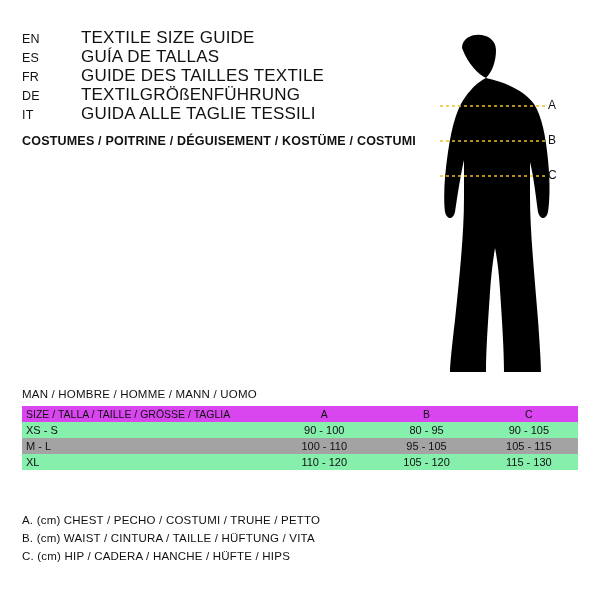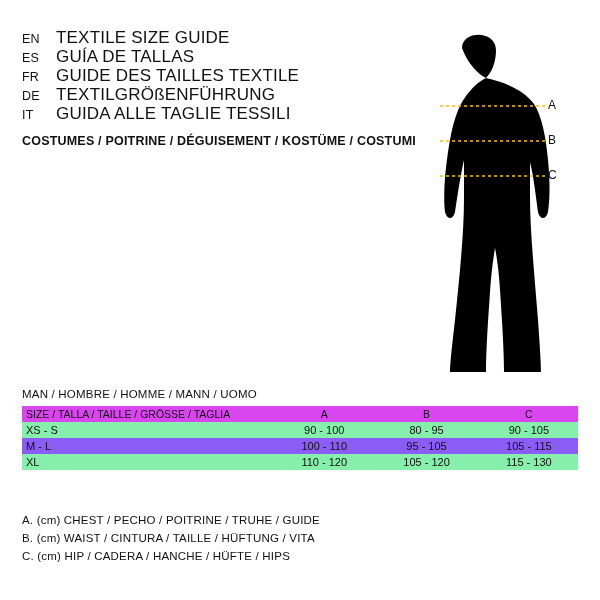--- a/index.html
+++ b/index.html
@@ -27,20 +27,21 @@
     left: 22px;
     top: 28px;
     width: 330px;
   }
   .lang-row {
     display: flex;
     align-items: baseline;
     height: 19px;
     font-size: 12.5px;
     letter-spacing: 0.2px;
+    gap: 25px;
   }
   .lang-code {
     width: 34px;
     flex: 0 0 34px;
     font-size: 12.5px;
   }
   .lang-label {
     font-size: 17px;
   }
 
@@ -103,21 +104,21 @@
     height: 16px;
     line-height: 16px;
     vertical-align: middle;
     white-space: nowrap;
   }
   tr.header-row td {
     background: #d946ef;
     font-size: 10.5px;
   }
   tr.shade td {
-    background: #8b5cf6;
+    background: #a3a3a3;
   }
   tr.plain td {
     background: #86efac;
   }
   td.col-label {
     width: 248px;
     text-align: left;
   }
   td.col-val {
     width: 102px;
@@ -240,18 +241,18 @@
         <td class="col-label">XL</td>
         <td class="col-val">110 - 120</td>
         <td class="col-val">105 - 120</td>
         <td class="col-val">115 - 130</td>
       </tr>
     </tbody>
       </table>
   </div>
 
   <div class="notes">
-    <div class="note-row">A. (cm) CHEST / PECHO / POITRINE / TRUHE / GUIDE</div>
+    <div class="note-row">A. (cm) CHEST / PECHO / COSTUMI / TRUHE / PETTO</div>
     <div class="note-row">B. (cm) WAIST / CINTURA / TAILLE / HÜFTUNG / VITA</div>
     <div class="note-row">C. (cm) HIP / CADERA / HANCHE / HÜFTE / HIPS</div>
   </div>
 
 </div>
 
 </body></html>

